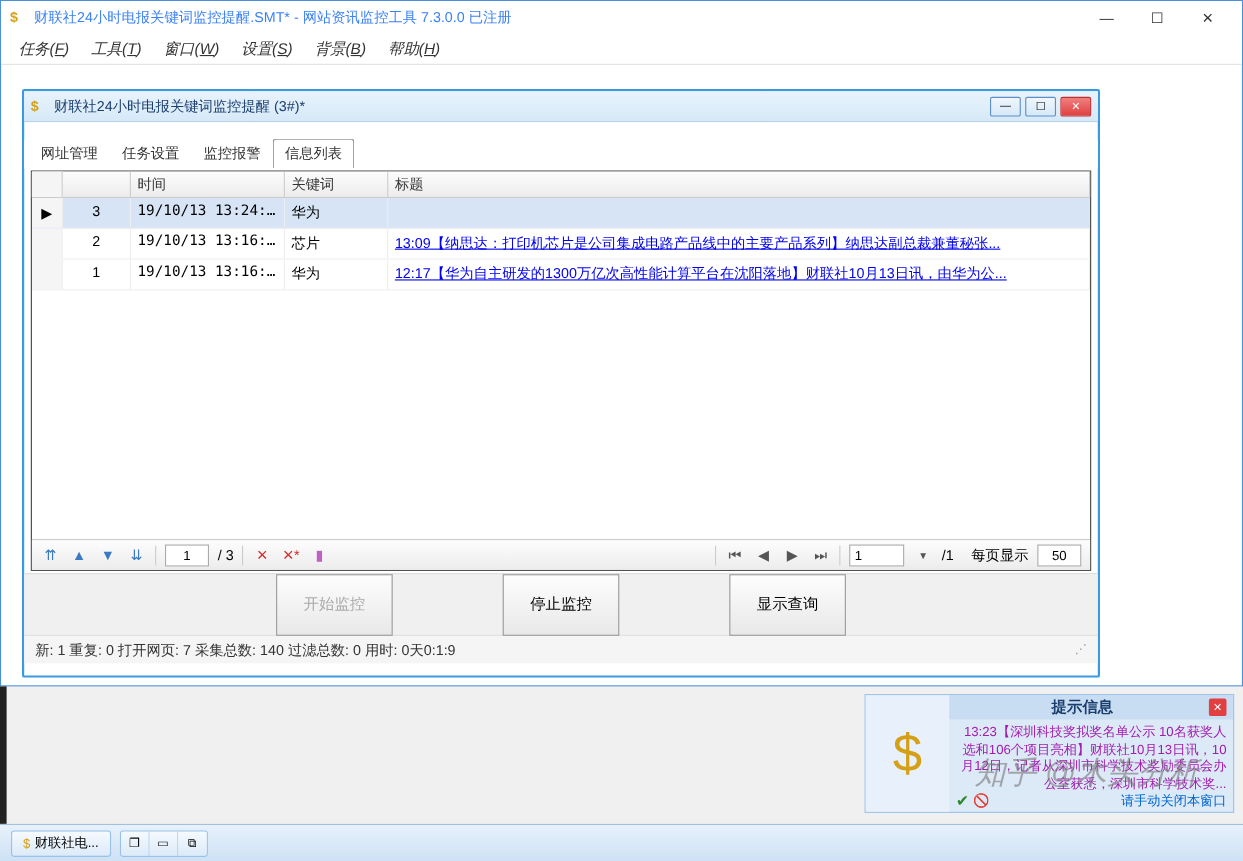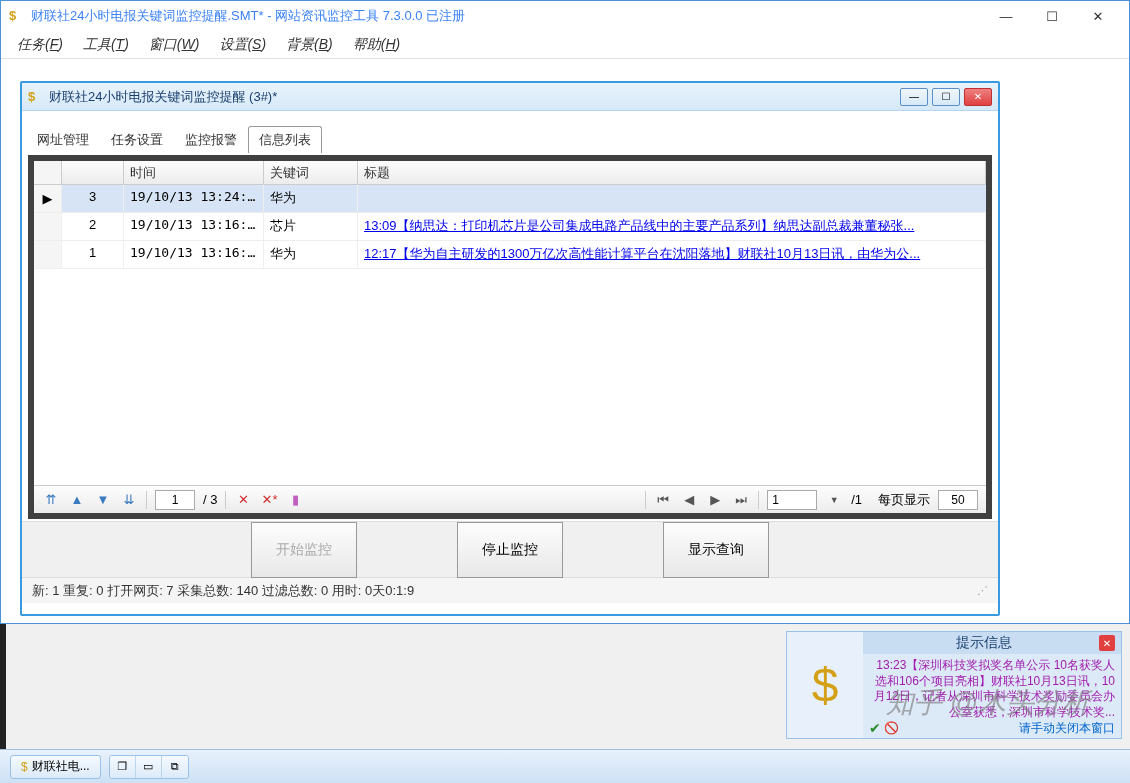--- a/index.html
+++ b/index.html
@@ -21,21 +21,21 @@
 .child-title-icon { width: 16px; height: 16px; margin-right: 5px; color: #d4a017; font-weight: bold; }
 .child-title-text { flex: 1; font-size: 13px; color: #1a3e6e; }
 .child-controls { display: flex; gap: 4px; }
 .child-btn { width: 28px; height: 18px; border: 1px solid #5a8fc7; background: linear-gradient(#f0f6fc, #d6e9f8); display: flex; align-items: center; justify-content: center; font-size: 10px; cursor: pointer; border-radius: 2px; }
 .child-btn.close { background: linear-gradient(#f08080, #e04040); border-color: #c03030; color: #fff; }
 
 .tabstrip { height: 26px; display: flex; align-items: flex-end; padding: 0 4px; background: #fff; margin-top: 16px; }
 .tab { padding: 4px 10px; font-size: 13px; color: #333; cursor: pointer; border: 1px solid transparent; border-bottom: none; }
 .tab.active { border-color: #999; background: #fff; border-radius: 3px 3px 0 0; }
 
-.grid-container { margin: 2px 6px; border: 6px solid #404040; height: 364px; background: #fff; display: flex; flex-direction: column; }
+.grid-container { margin: 2px 6px; border: 1px solid #404040; height: 364px; background: #fff; display: flex; flex-direction: column; }
 .grid-header { display: flex; background: linear-gradient(#fdfdfd, #ececec); border-bottom: 1px solid #ccc; height: 24px; }
 .grid-header .col { border-right: 1px solid #ccc; padding: 3px 6px; font-size: 13px; color: #333; }
 .grid-body { flex: 1; overflow: auto; }
 .grid-row { display: flex; height: 28px; border-bottom: 1px solid #eee; }
 .grid-row.selected { background: #d6e4f5; }
 .grid-row .col { border-right: 1px solid #eee; padding: 4px 6px; font-size: 13px; overflow: hidden; white-space: nowrap; text-overflow: ellipsis; }
 .col-marker { width: 28px; text-align: center; background: #f5f5f5; border-right: 1px solid #ccc; }
 .col-num { width: 62px; text-align: center; }
 .col-time { width: 140px; font-family: monospace; }
 .col-keyword { width: 94px; }
@@ -53,21 +53,21 @@
 .action-btn { padding: 18px 24px; border: 1px solid #999; background: linear-gradient(#fdfdfd, #e8e8e8); font-size: 14px; cursor: pointer; }
 .action-btn:disabled { color: #aaa; cursor: default; }
 
 .status-bar { height: 26px; display: flex; align-items: center; padding: 0 10px; font-size: 13px; color: #333; background: #f5f5f5; border-top: 1px solid #ddd; text-align: right; }
 .status-bar .resize-grip { margin-left: auto; color: #999; font-size: 11px; }
 
 .notification { position: absolute; right: 8px; bottom: 44px; width: 336px; height: 108px; background: #dce9f7; border: 1px solid #9ac2e8; display: flex; }
 .notif-icon { width: 76px; display: flex; align-items: center; justify-content: center; font-size: 48px; color: #d4a017; background: #e8f1fb; }
 .notif-body { flex: 1; display: flex; flex-direction: column; }
 .notif-header { height: 22px; display: flex; align-items: center; padding: 0 6px; background: #c8ddf2; }
-.notif-title { flex: 1; text-align: center; font-size: 14px; font-weight: normal; color: #1a3e6e; }
+.notif-title { flex: 1; text-align: center; font-size: 14px; font-weight: bold; color: #1a3e6e; }
 .notif-close { width: 16px; height: 16px; background: #e04040; color: #fff; display: flex; align-items: center; justify-content: center; font-size: 10px; cursor: pointer; border-radius: 2px; }
 .notif-content { flex: 1; padding: 4px 6px; font-size: 12px; color: #a21caf; overflow: hidden; line-height: 1.3; text-align: right; }
 .notif-footer { height: 20px; display: flex; align-items: center; padding: 0 6px; font-size: 12px; color: #0066cc; }
 .notif-footer .tick { color: #2a8a2a; margin-right: 4px; font-size:14px; }
 .notif-footer span:last-child { margin-left: auto; }
 
 .taskbar { position: absolute; bottom: 0; left: 0; width: 100%; height: 34px; background: linear-gradient(#e8f1fc, #cde1f5); border-top: 1px solid #a0c0e0; display: flex; align-items: center; padding: 0 10px; gap: 8px; }
 .task-item { height: 24px; padding: 0 10px; border: 1px solid #9ac2e8; background: linear-gradient(#f5faff, #dceaf8); display: flex; align-items: center; font-size: 12px; border-radius: 3px; cursor: pointer; }
 .task-winbtns { display: flex; gap: 0; border: 1px solid #9ac2e8; border-radius: 3px; overflow: hidden; }
 .task-winbtns .wb { width: 26px; height: 22px; background: linear-gradient(#f5faff, #dceaf8); display: flex; align-items: center; justify-content: center; font-size: 11px; border-right: 1px solid #bcd5ee; cursor: pointer; }

